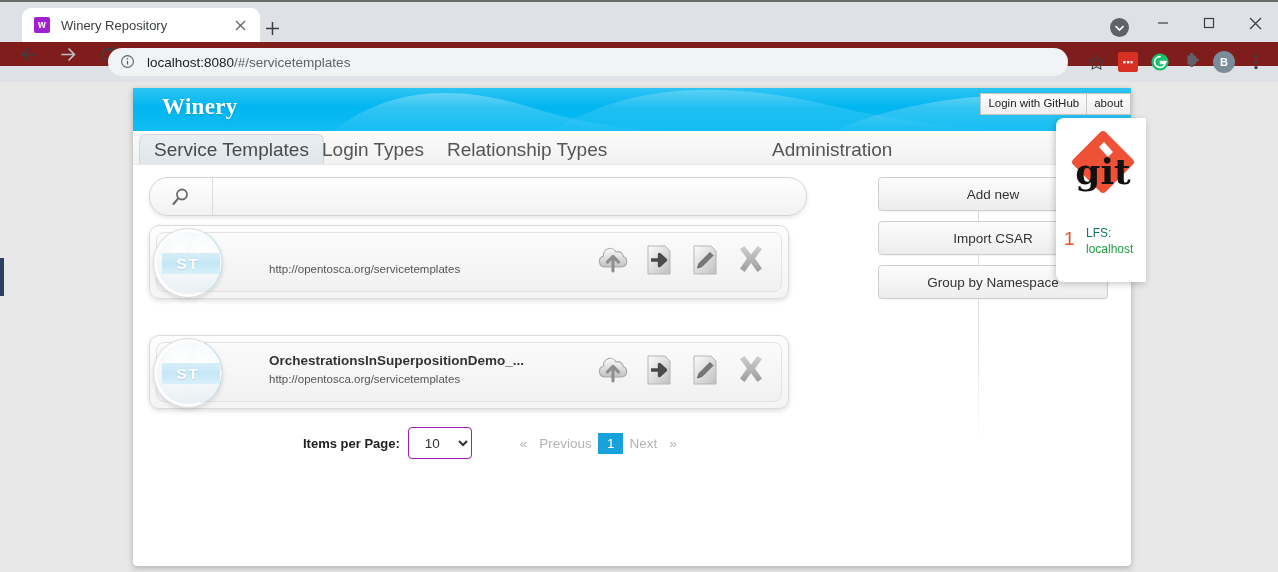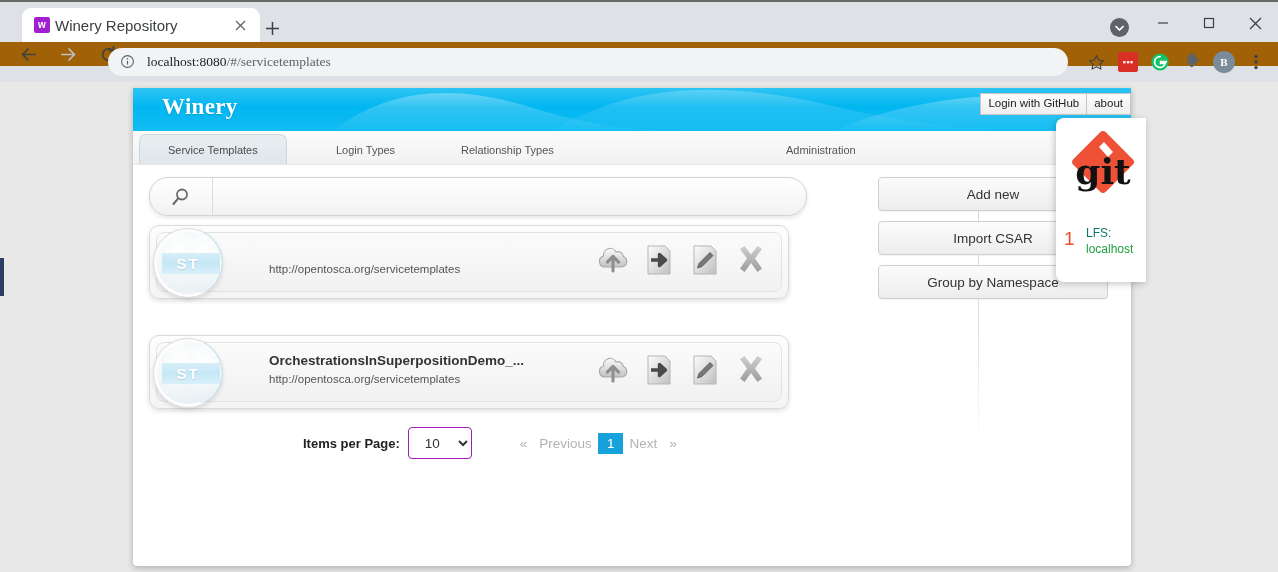--- a/index.html
+++ b/index.html
@@ -32,21 +32,21 @@
     display: flex; align-items: center;
   }
   .tab-favicon {
     width: 16px; height: 16px; margin-left: 12px;
     background: #a020d0; border-radius: 2px;
     color: #fff; font-size: 10px; font-weight: bold;
     display: flex; align-items: center; justify-content: center;
     line-height: 1;
   }
   .tab-title {
-    margin-left: 5px; font-size: 15px; color: #3c4043;
+    margin-left: 11px; font-size: 13px; color: #3c4043;
     white-space: nowrap; overflow: hidden; text-overflow: ellipsis;
     max-width: 150px;
   }
   .tab-close {
     position: absolute; right: 12px; top: 9px;
     width: 16px; height: 16px;
     display: flex; align-items: center; justify-content: center;
     color: #5f6368; font-size: 14px;
   }
   .newtab {
@@ -64,22 +64,22 @@
   }
   .wincontrols { position: absolute; top: 2px; right: 0; height: 38px; display:flex; }
   .wc {
     width: 46px; height: 38px; display:flex; align-items:center; justify-content:center;
     color: #3c4043; font-size: 13px;
   }
   .wc svg { display:block; }
 
   .toolbar {
     position: absolute; left:0; top: 42px; width: 1278px; height: 24px;
-    background: #a16207;
-    display: flex; align-items: center; font-family: Liberation Serif, serif;
+    background: #7f1d1d;
+    display: flex; align-items: center;
   }
   .nav-ico {
     width: 32px; height: 32px; margin-left: 8px;
     display: flex; align-items: center; justify-content: center;
   }
   .nav-ico.first { margin-left: 12px; }
   .omnibox {
     position: absolute; left: 108px; top: 6px; width: 960px; height: 28px;
     background: #f1f3f4; border-radius: 14px;
     display:flex; align-items:center;
@@ -147,23 +147,23 @@
     position:relative; height:33px; width:100%;
     background: linear-gradient(180deg,#fbfbfb 0%, #f2f2f2 100%);
     border-bottom:1px solid #bfbfbf;
   }
   .navtabs::after {
     content:""; position:absolute; left:0; bottom:-3px; width:100%; height:3px;
     background: linear-gradient(180deg,#e4e4e4,#f7f7f7);
   }
   .ntab {
     position:absolute; top:4px; height:29px;
-    font-size:11px; color:#555;
+    font-size:19px; color:#555;
     display:flex; align-items:center; justify-content:center;
-    padding: 0 28px; white-space:nowrap;text-align:right;
+    padding: 0 14px; white-space:nowrap;text-align:right;
   }
   .ntab.active {
     background: linear-gradient(180deg,#e9eef1 0%, #dfe7eb 100%);
     border:1px solid #cfd6da; border-bottom:none;
     border-radius: 7px 7px 0 0;
     color:#4a4a4a;
     top:3px; height:30px;
   }
 
   

